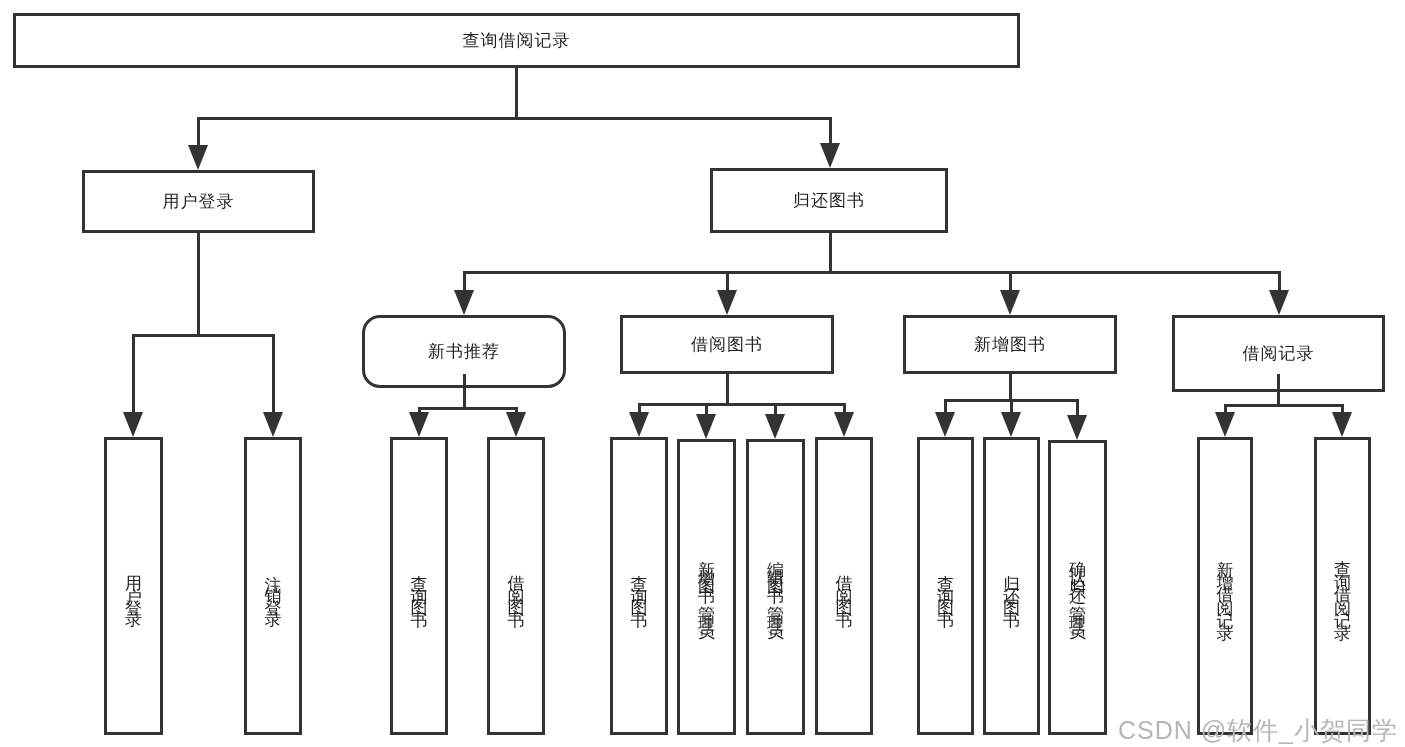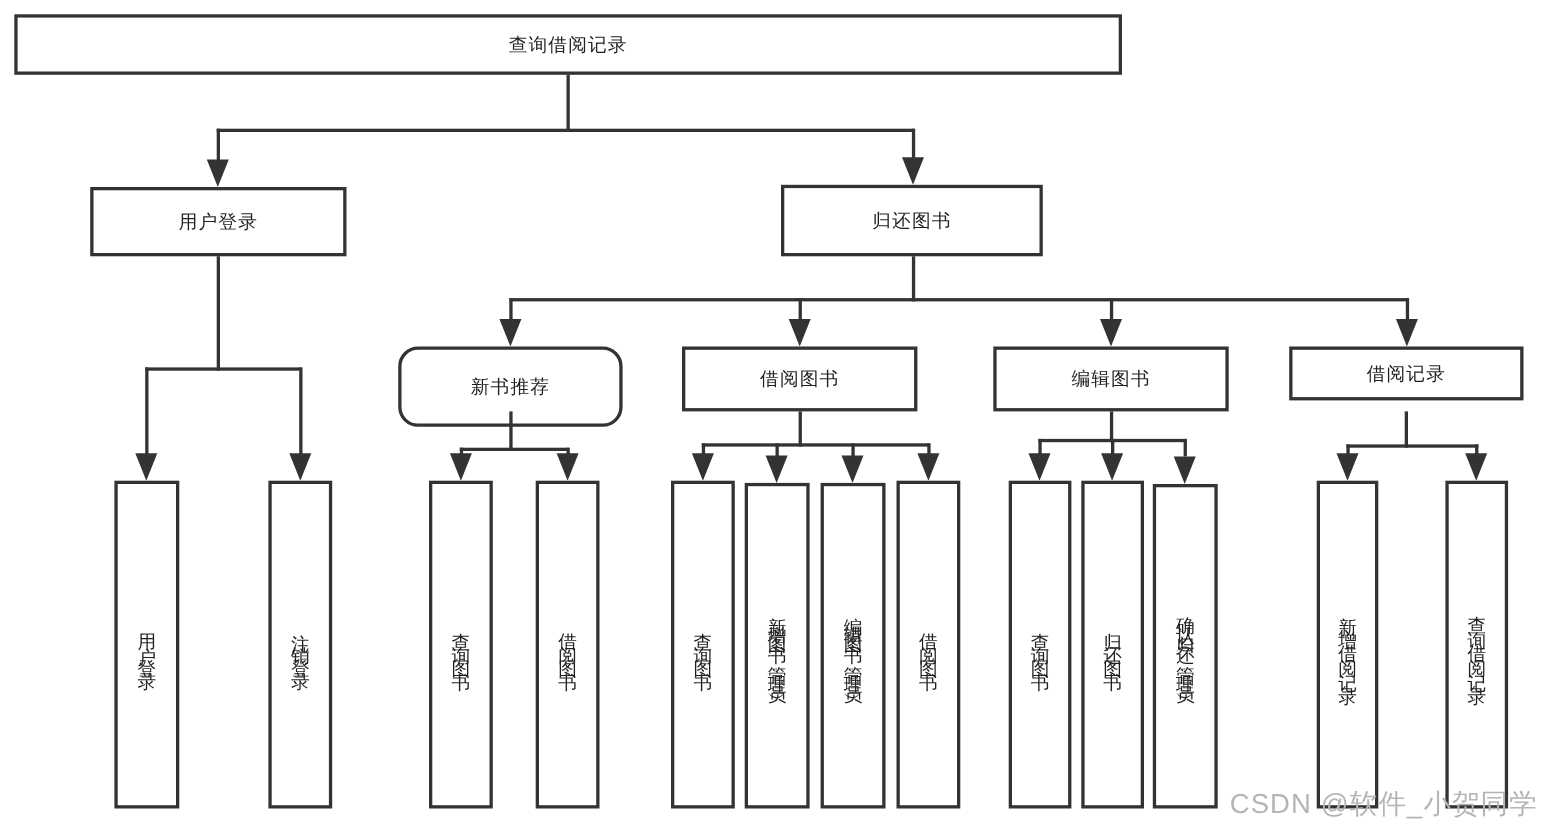--- a/index.html
+++ b/index.html
@@ -96,23 +96,23 @@
   <div class="vline" style="left:1278px;top:271px;height:21px;"></div>
   <div class="arrow" style="left:1269px;top:290px;"></div>
 
   <div class="box" style="left:362px;top:315px;width:204px;height:73px;border-radius:18px;">
     <span>新书推荐</span>
   </div>
   <div class="box" style="left:620px;top:315px;width:214px;height:59px;">
     <span>借阅图书</span>
   </div>
   <div class="box" style="left:903px;top:315px;width:214px;height:59px;">
-    <span>编辑图书</span>
+    <span>新增图书</span>
   </div>
-  <div class="box" style="left:1172px;top:315px;width:213px;height:49px;">
+  <div class="box" style="left:1172px;top:315px;width:213px;height:77px;">
     <span>借阅记录</span>
   </div>
 
   <div class="vline" style="left:463px;top:374px;height:36px;"></div>
   <div class="hline" style="left:418px;top:407px;width:99px;"></div>
   <div class="vline" style="left:418px;top:407px;height:10px;"></div>
   <div class="arrow" style="left:409px;top:412px;"></div>
   <div class="vline" style="left:515px;top:407px;height:10px;"></div>
   <div class="arrow" style="left:506px;top:412px;"></div>
 

